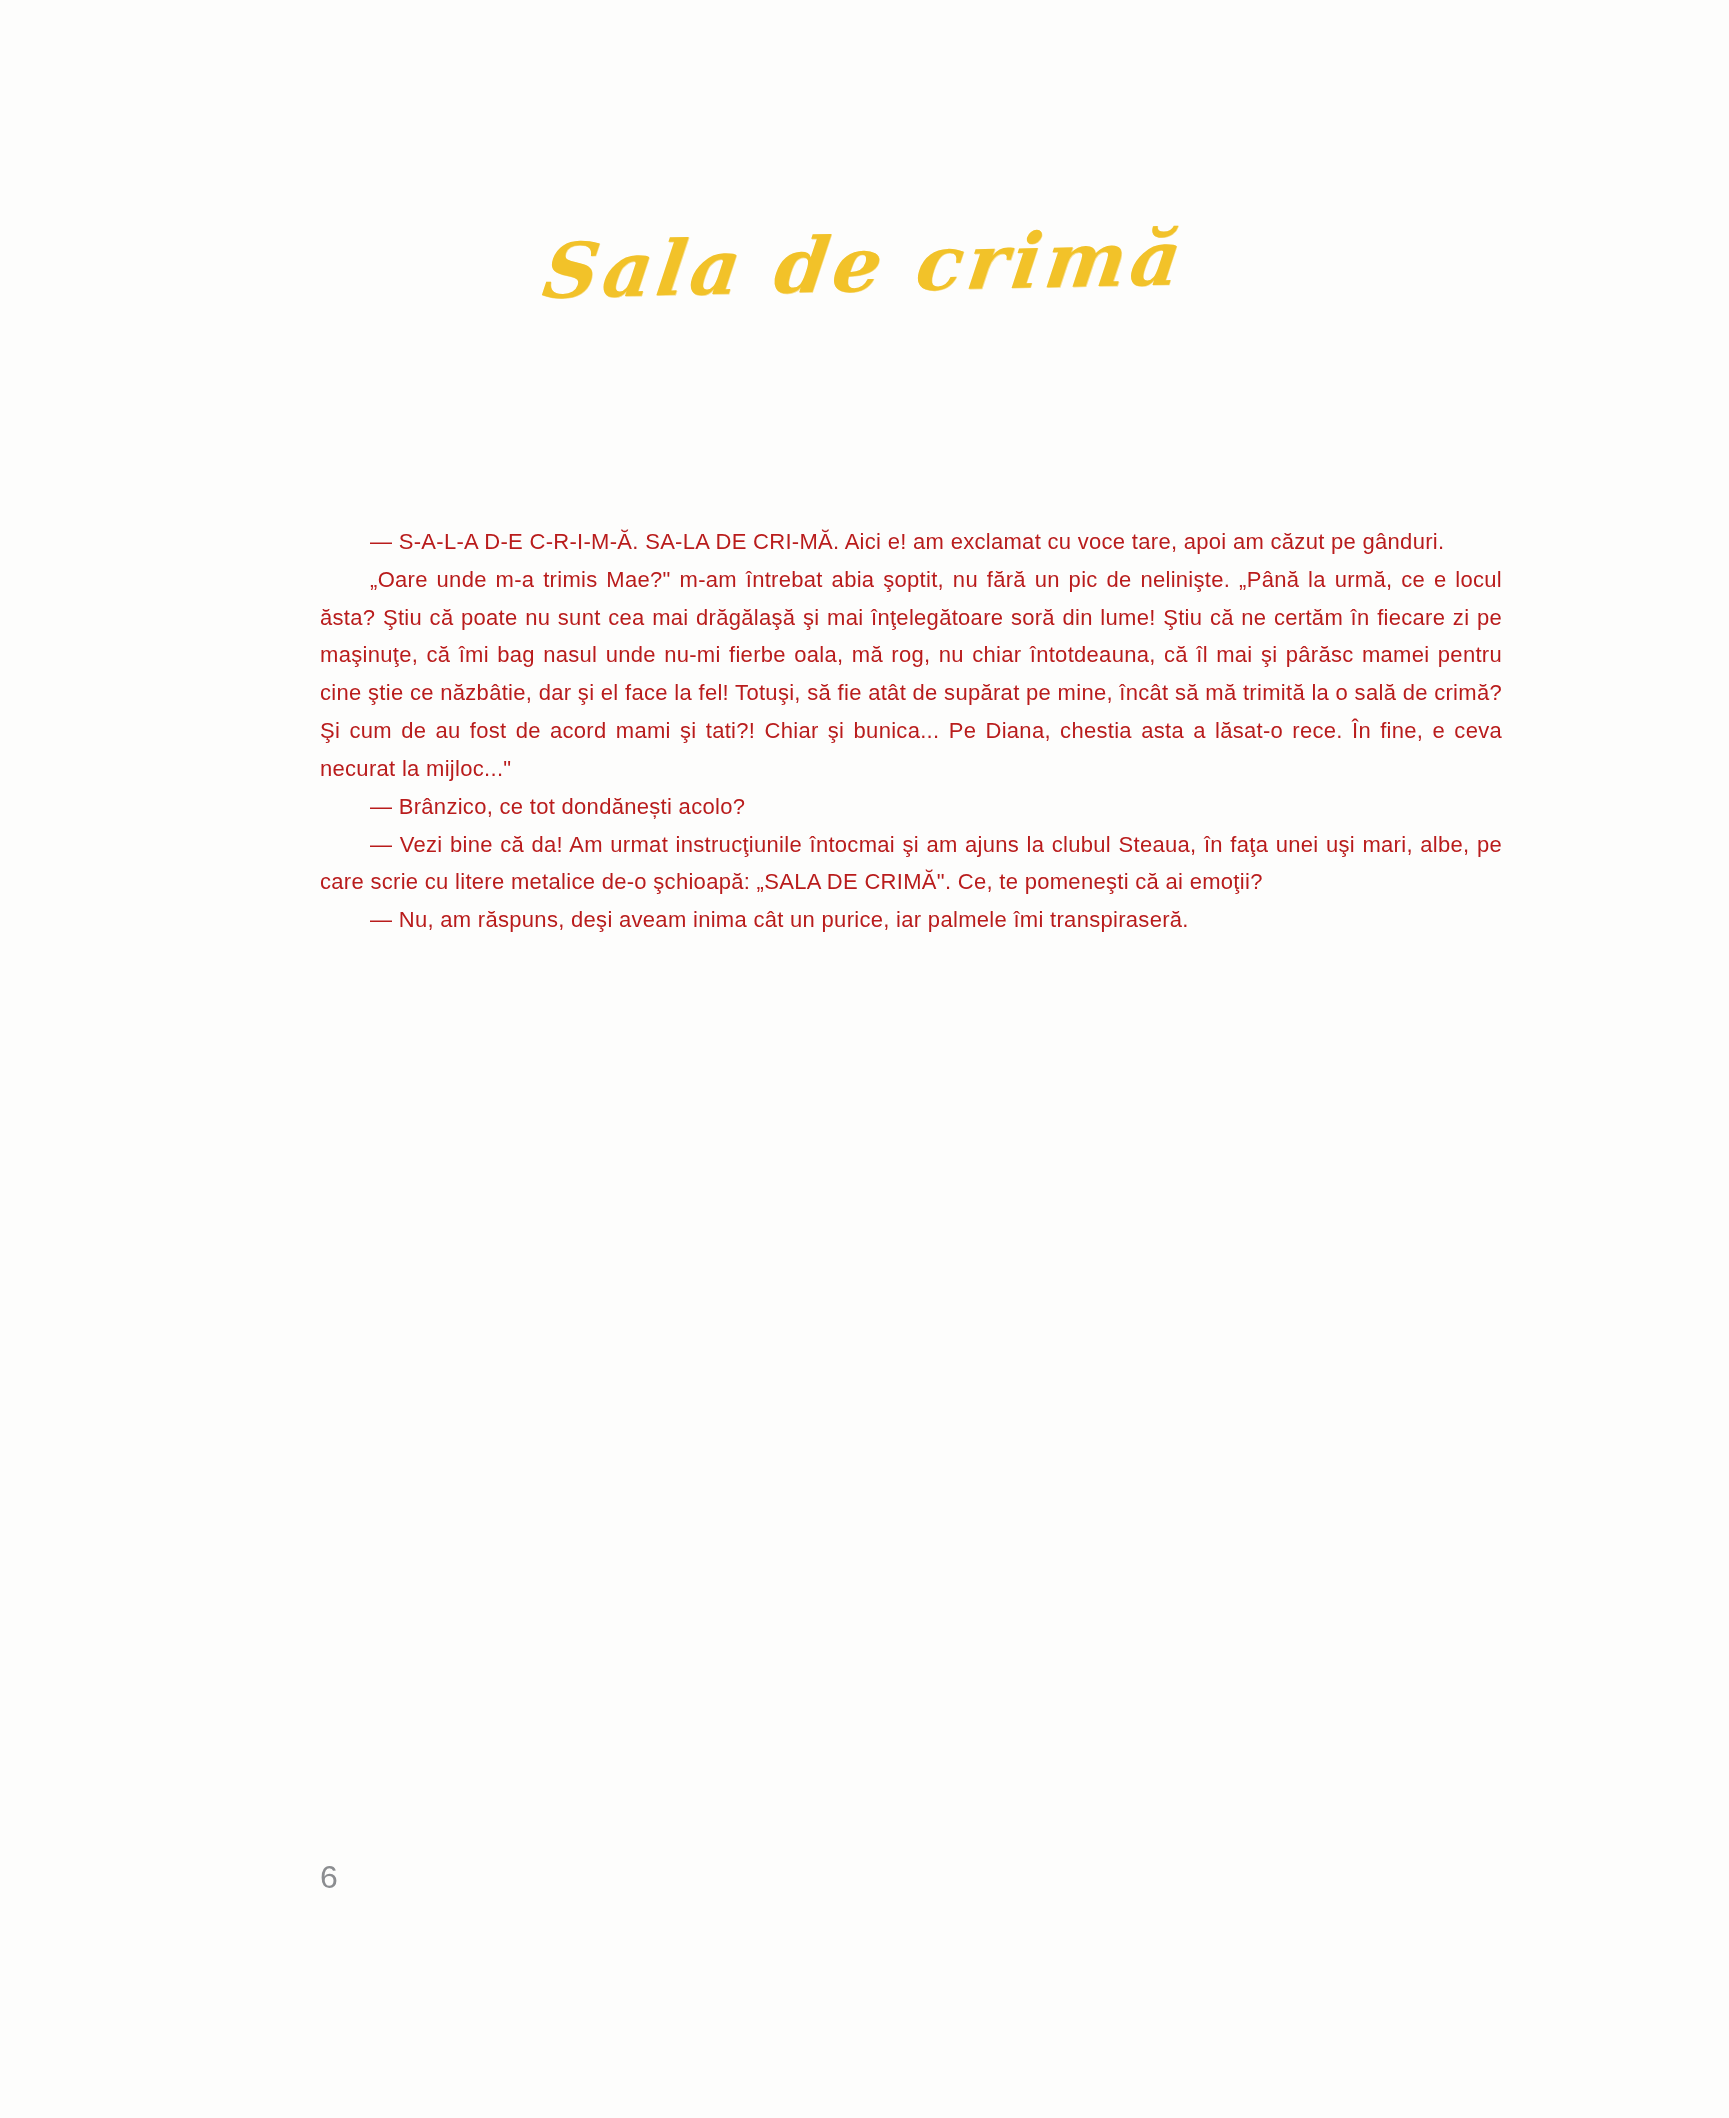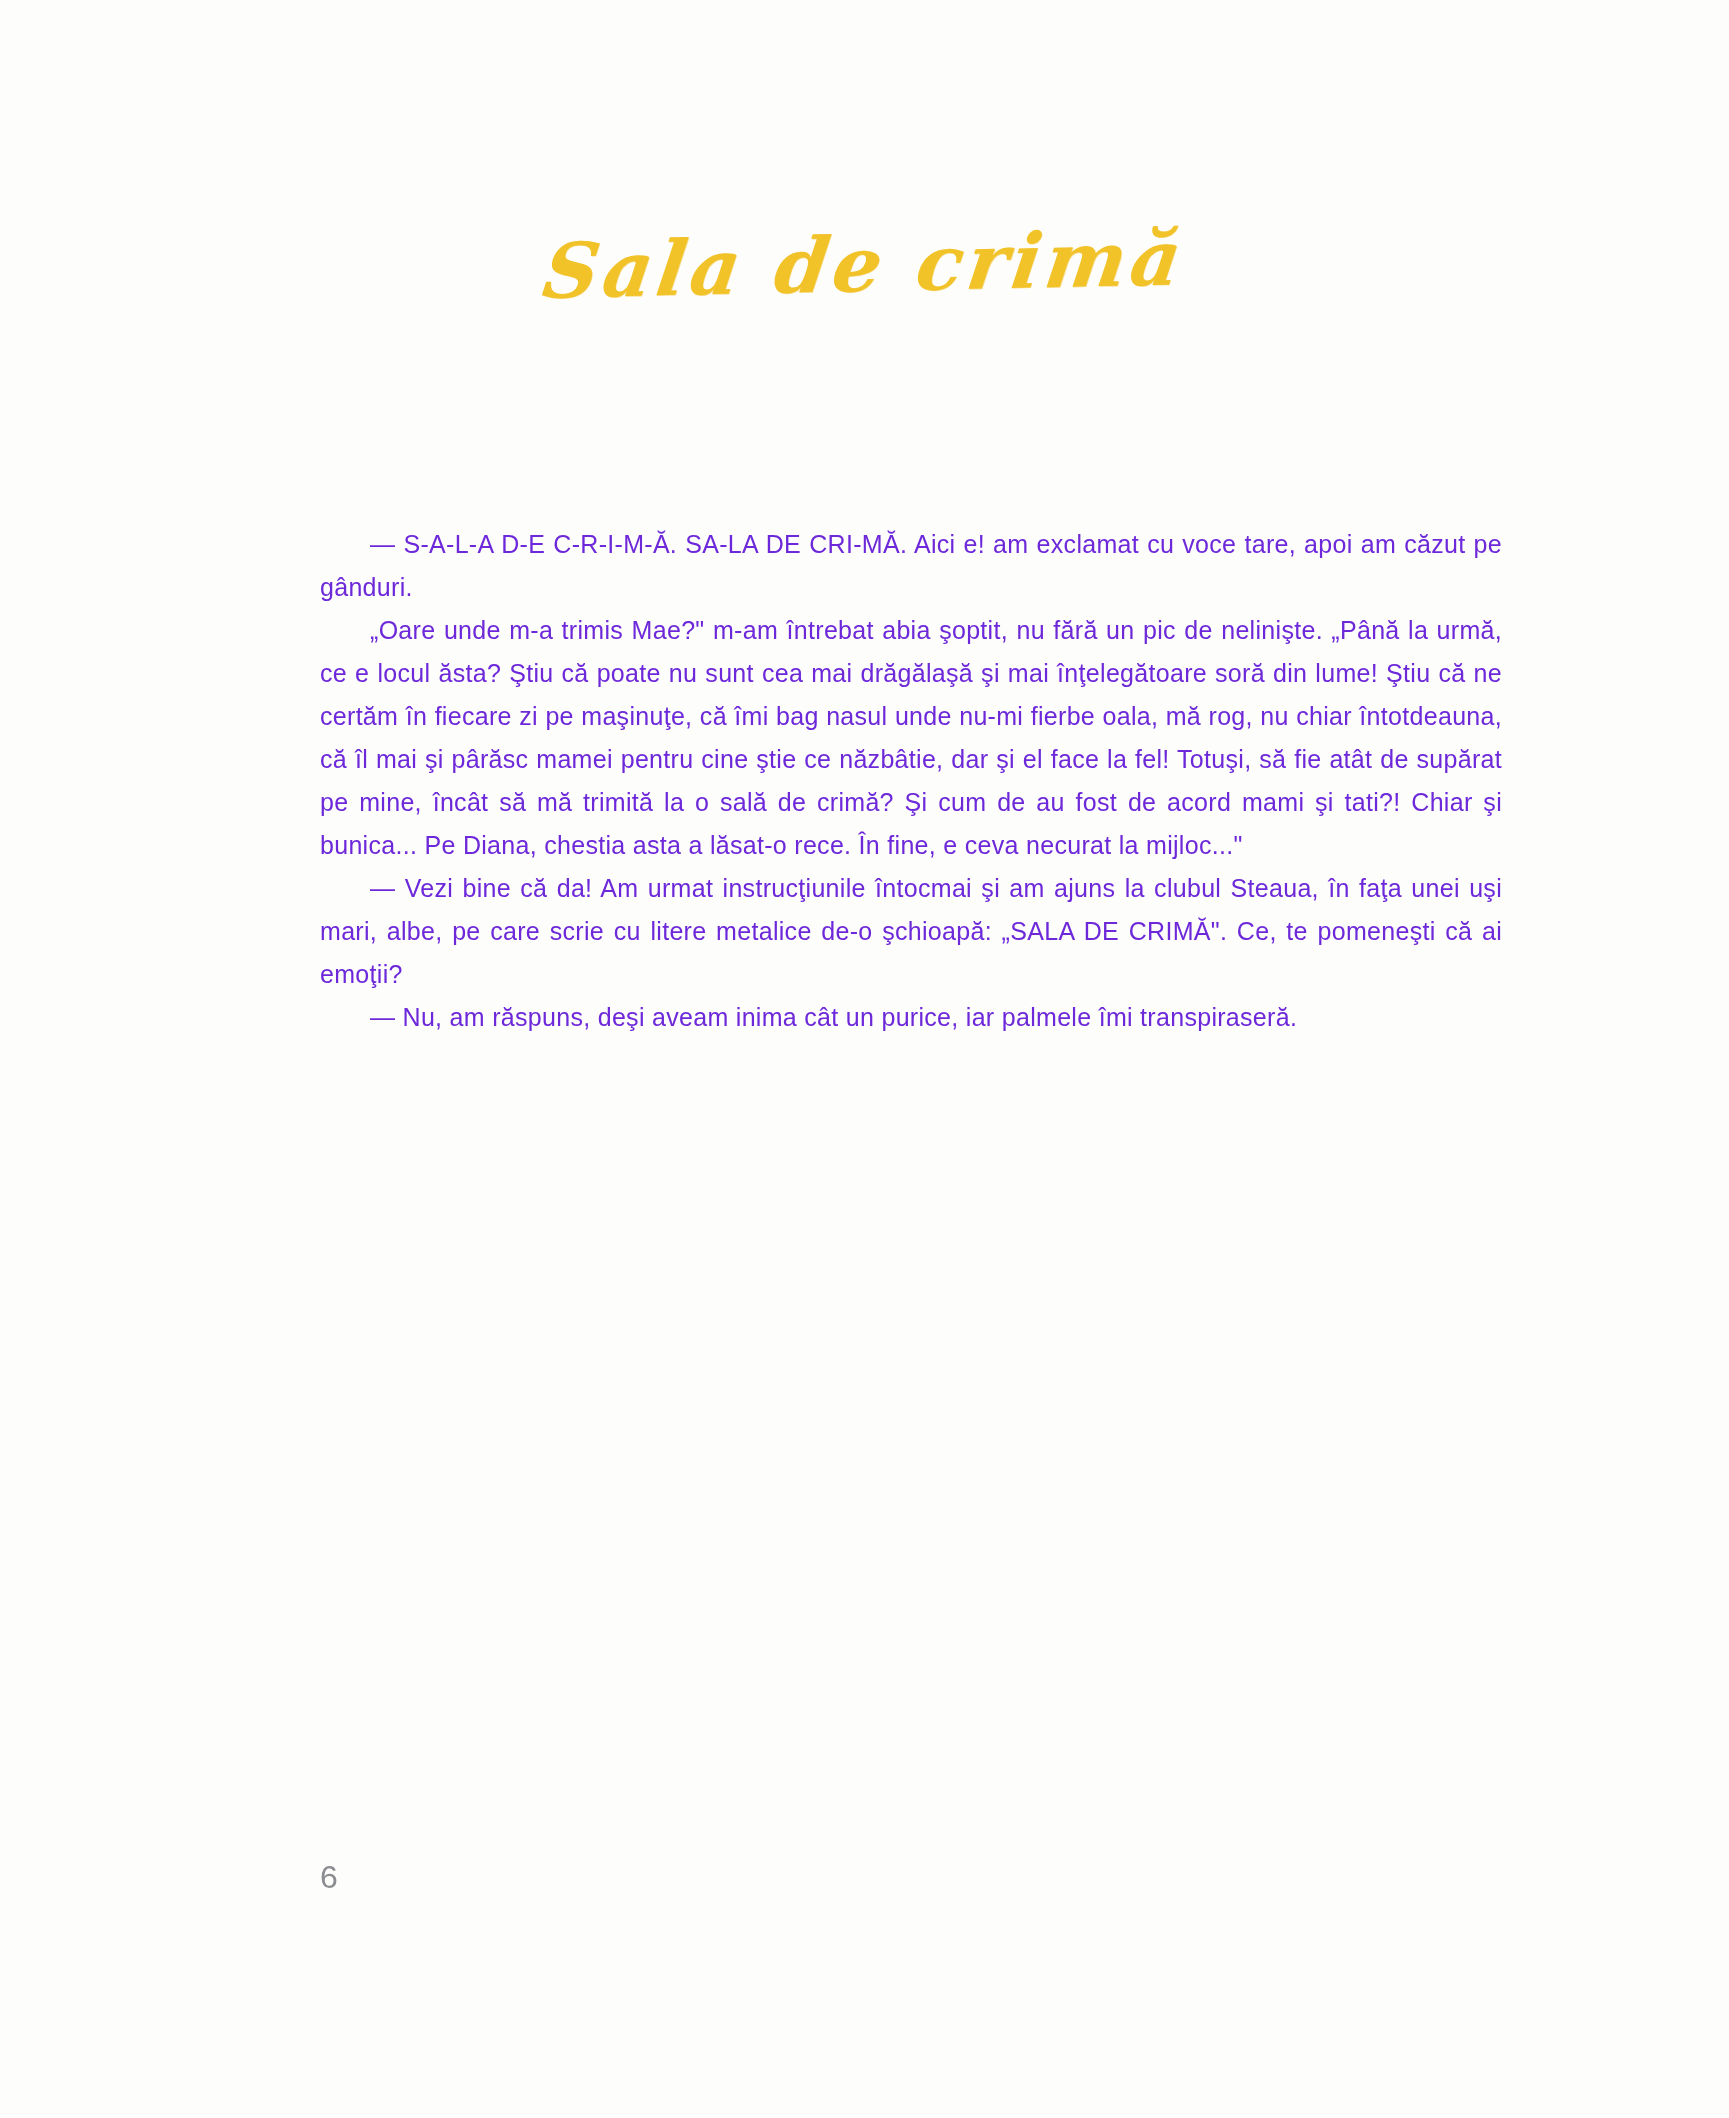--- a/index.html
+++ b/index.html
@@ -35,22 +35,22 @@
     letter-spacing: 4.4px;
     transform: skewX(-9deg) rotate(-1.2deg);
     text-shadow: 0.7px 0.7px 0 rgba(242,194,41,0.5);
   }
 
   .body-block {
     position: absolute;
     top: 523px;
     left: 320px;
     width: 1182px;
-    color: #6d28d9;
-    font-size: 25px;
+    color: #b91c1c;
+    font-size: 22px;
     line-height: 1.72;
     letter-spacing: 0.3px;
     text-align: justify;
     text-justify: inter-word;
     font-family: "Liberation Sans", sans-serif;
     font-weight: 300;
   }
 
   .body-block p {
     margin: 0;
@@ -70,20 +70,21 @@
 </head>
 <body>
 
 <div class="page">
 
   <div class="chapter-title">Sala de crimă</div>
 
   <div class="body-block">
     <p>— S-A-L-A D-E C-R-I-M-Ă. SA-LA DE CRI-MĂ. Aici e! am exclamat cu voce tare, apoi am căzut pe gânduri.</p>
     <p>„Oare unde m-a trimis Mae?" m-am întrebat abia şoptit, nu fără un pic de nelinişte. „Până la urmă, ce e locul ăsta? Ştiu că poate nu sunt cea mai drăgălaşă şi mai înţelegătoare soră din lume! Ştiu că ne certăm în fiecare zi pe maşinuţe, că îmi bag nasul unde nu-mi fierbe oala, mă rog, nu chiar întotdeauna, că îl mai şi pârăsc mamei pentru cine ştie ce năzbâtie, dar şi el face la fel! Totuşi, să fie atât de supărat pe mine, încât să mă trimită la o sală de crimă? Şi cum de au fost de acord mami şi tati?! Chiar şi bunica... Pe Diana, chestia asta a lăsat-o rece. În fine, e ceva necurat la mijloc..."</p>
+    <p>— Brânzico, ce tot dondănești acolo?</p>
     <p>— Vezi bine că da! Am urmat instrucţiunile întocmai şi am ajuns la clubul Steaua, în faţa unei uşi mari, albe, pe care scrie cu litere metalice de-o şchioapă: „SALA DE CRIMĂ". Ce, te pomeneşti că ai emoţii?</p>
     <p>— Nu, am răspuns, deşi aveam inima cât un purice, iar palmele îmi transpiraseră.</p>
   </div>
 
   <div class="page-number">6</div>
 
 </div>
 
 
 </body></html>

